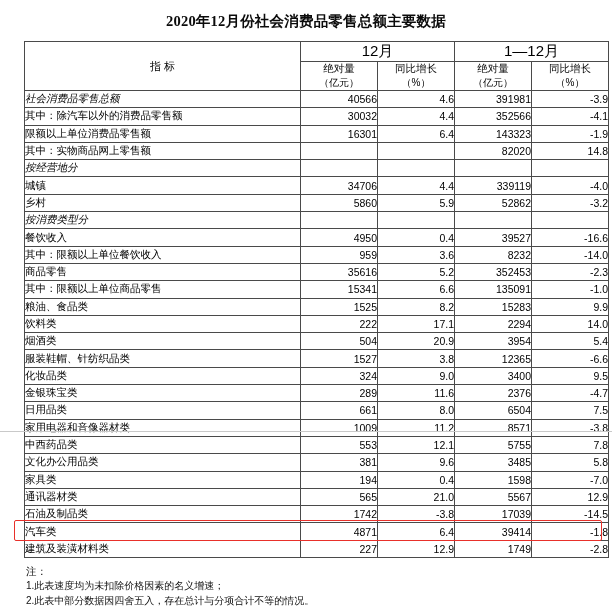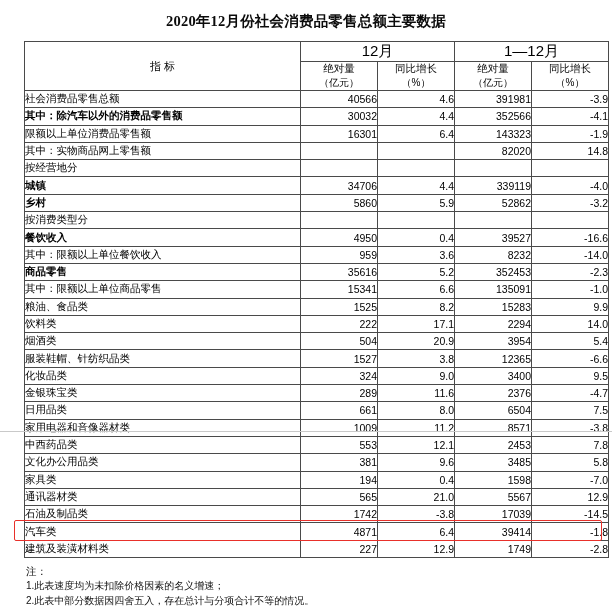--- a/index.html
+++ b/index.html
@@ -67,22 +67,22 @@
     text-align: left;
     white-space: nowrap;
     font-size: 10.5px;
   }
   td.val {
     text-align: right;
     padding-right: 9px;
     font-size: 10.5px;
     font-variant-numeric: tabular-nums;
   }
-  .ind0 { padding-left: 6px; }
-  .ind1 { padding-left: 20px; font-weight: bold; }
+  .ind0 { padding-left: 6px; font-style: italic; }
+  .ind1 { padding-left: 20px; }
   .ind2 { padding-left: 34px; }
   .ind3 { padding-left: 48px; }
 
   .hl td {
     box-shadow: none;
   }
   .hl-box {
     position: absolute;
     border: 1.6px solid #e8302a;
     border-radius: 2px;
@@ -285,21 +285,21 @@
           <td class="label ind3">家用电器和音像器材类</td>
           <td class="val">1009</td>
           <td class="val">11.2</td>
           <td class="val">8571</td>
           <td class="val">-3.8</td>
         </tr>
         <tr class="data">
           <td class="label ind3">中西药品类</td>
           <td class="val">553</td>
           <td class="val">12.1</td>
-          <td class="val">2453</td>
+          <td class="val">5755</td>
           <td class="val">7.8</td>
         </tr>
         <tr class="data">
           <td class="label ind3">文化办公用品类</td>
           <td class="val">381</td>
           <td class="val">9.6</td>
           <td class="val">3485</td>
           <td class="val">5.8</td>
         </tr>
         <tr class="data">

